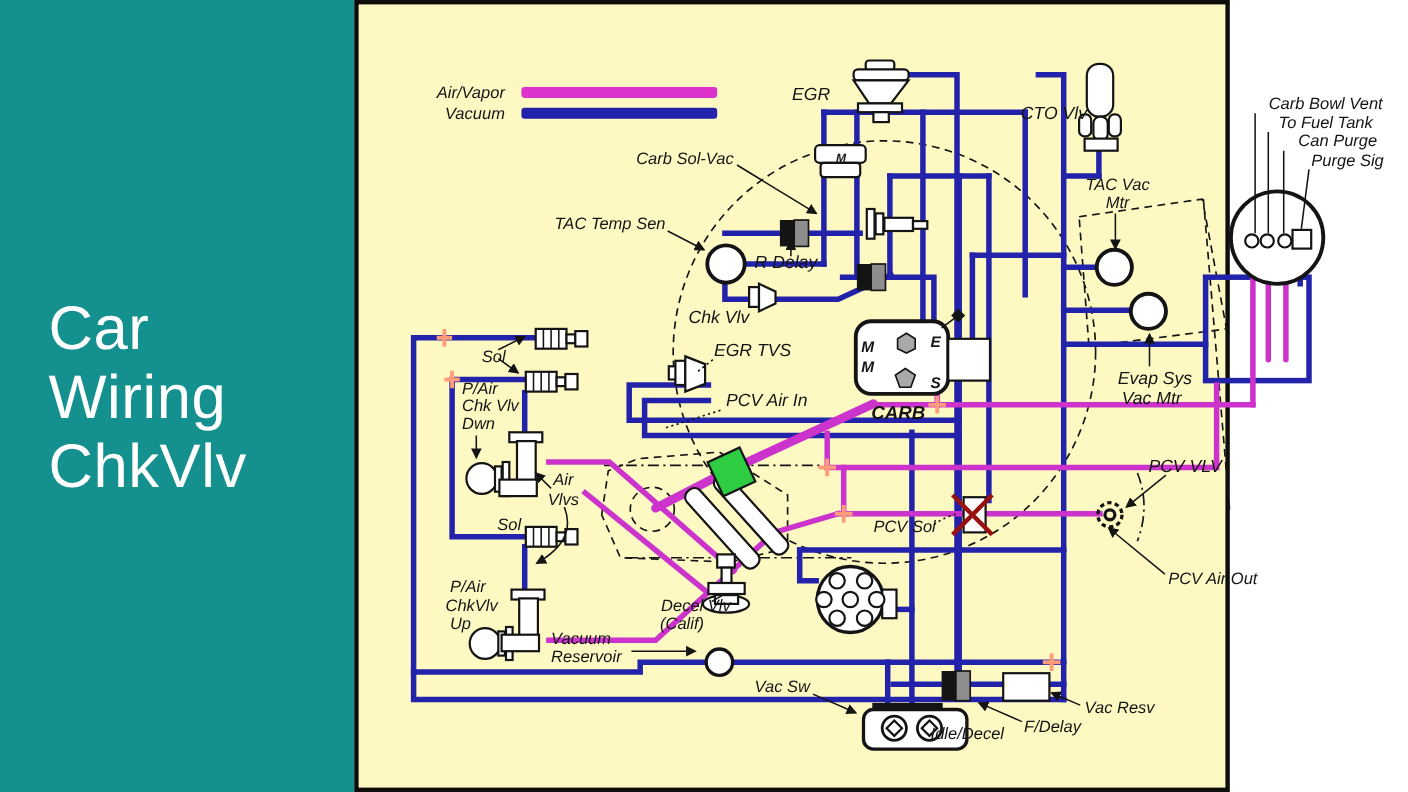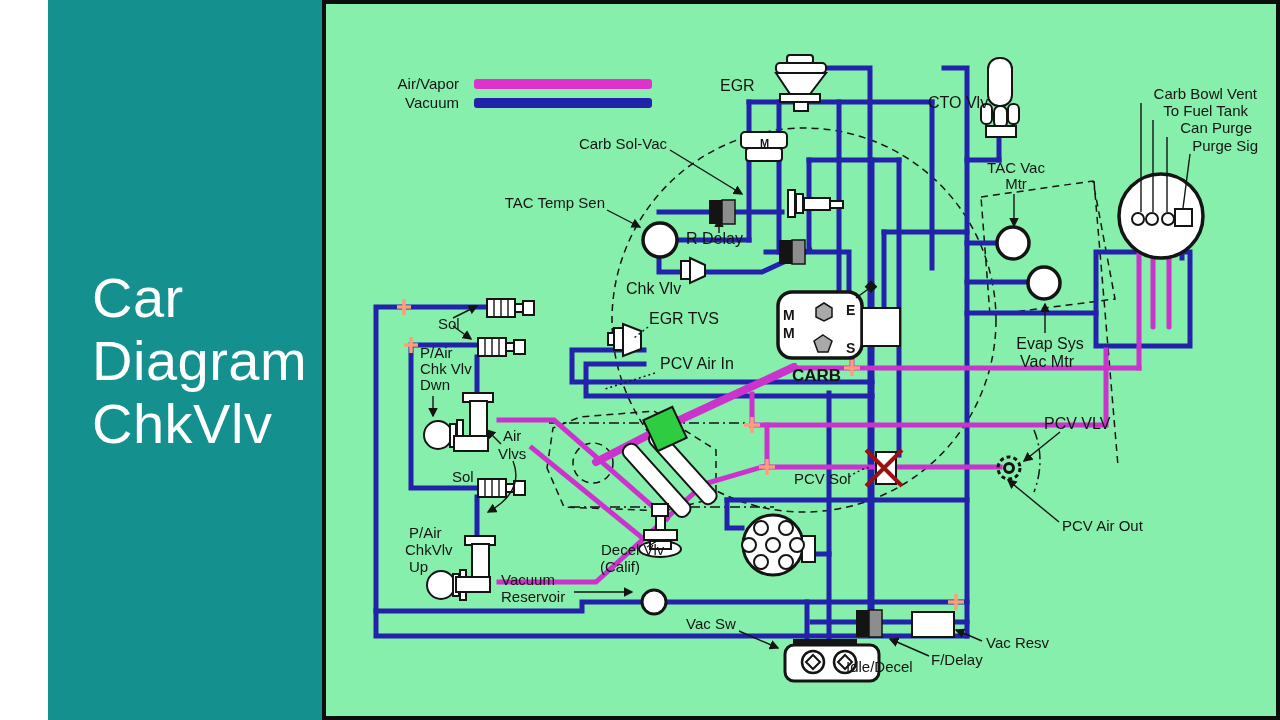--- a/index.html
+++ b/index.html
@@ -2,42 +2,42 @@
 <html style="--vacuum: #2222aa; --airvapor: #cc33cc; --tee: #ff9d7a;"><head>
 <meta charset="utf-8">
 <style>
   html,body{margin:0;padding:0;width:1280px;height:720px;overflow:hidden;
     font-family:"Liberation Sans",sans-serif;background:#fff;}
   #stage{position:relative;width:1280px;height:720px;}
   #left-panel{position:absolute;left:0;top:0;width:322px;height:720px;
     display:flex;flex-direction:column;justify-content:center;padding-left:44px;box-sizing:border-box;}
   #left-panel .title-line{display:block;color:#fff;font-size:56px;line-height:63px;
     font-weight:500;letter-spacing:.5px;}
-  #diagram-panel{position:absolute;left:322px;top:0;width:958px;height:720px;
-    background:#86efac;border:4px solid #0d0d0d;box-sizing:border-box;}
+  #diagram-panel{position:absolute;left:322px;top:0;width:796px;height:720px;
+    background:#fef9c3;border:4px solid #0d0d0d;box-sizing:border-box;font-style:italic;}
   svg text{fill:#141414;}
   .w-v{stroke:var(--vacuum);stroke-width:5;fill:none;stroke-linecap:square;}
   .w-a{stroke:var(--airvapor);stroke-width:5;fill:none;stroke-linecap:square;}
   .w-a.thick{stroke-width:8;stroke-linecap:round;}
   .w-a.cap{stroke-linecap:round;}
   .w-t{stroke:var(--tee);stroke-width:3.5;fill:none;}
   .comp{stroke:#141414;stroke-width:2;fill:#fff;}
   .comp4{stroke:#141414;stroke-width:3.5;fill:#fff;}
   .ldr{stroke:#141414;stroke-width:1.4;fill:none;}
   .dash{stroke:#141414;stroke-width:1.5;fill:none;stroke-dasharray:7 5;}
   .dashdot{stroke:#141414;stroke-width:1.5;fill:none;stroke-dasharray:10 4 2 4;}
   .dot{stroke:#141414;stroke-width:1.5;fill:none;stroke-dasharray:2 3;}
 </style>
 </head>
 <body>
 
 <div id="stage">
-  <div id="left-panel" style="background: rgb(20, 145, 142); margin-left: 48px;">
+  <div id="left-panel" style="background: rgb(20, 145, 142);">
     <span class="title-line">Car</span>
-    <span class="title-line">Diagram</span>
+    <span class="title-line">Wiring</span>
     <span class="title-line">ChkVlv</span>
   </div>
 
   <div id="diagram-panel">
     <svg width="950" height="712" viewBox="322 4 950 712">
       <defs>
         <marker id="arr" viewBox="0 0 10 10" refX="8.5" refY="5" markerWidth="7" markerHeight="7" orient="auto-start-reverse">
           <path d="M0,0 L10,5 L0,10 z" fill="#141414"></path>
         </marker>
       </defs>

